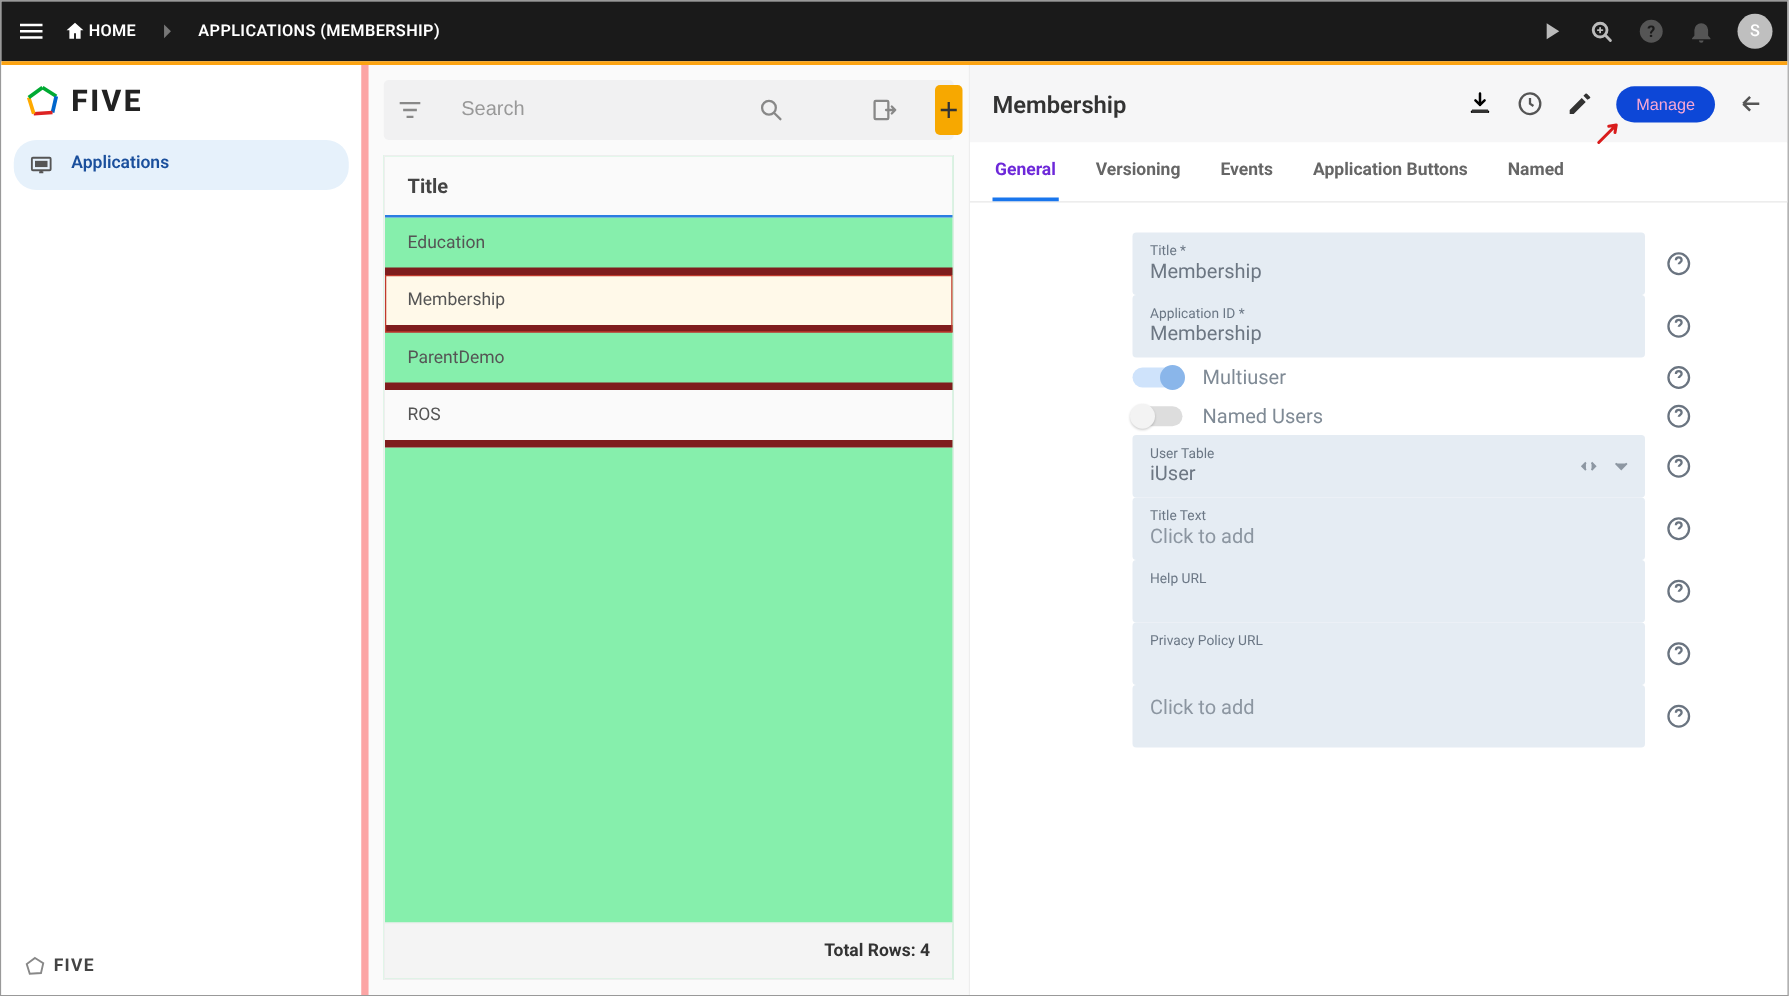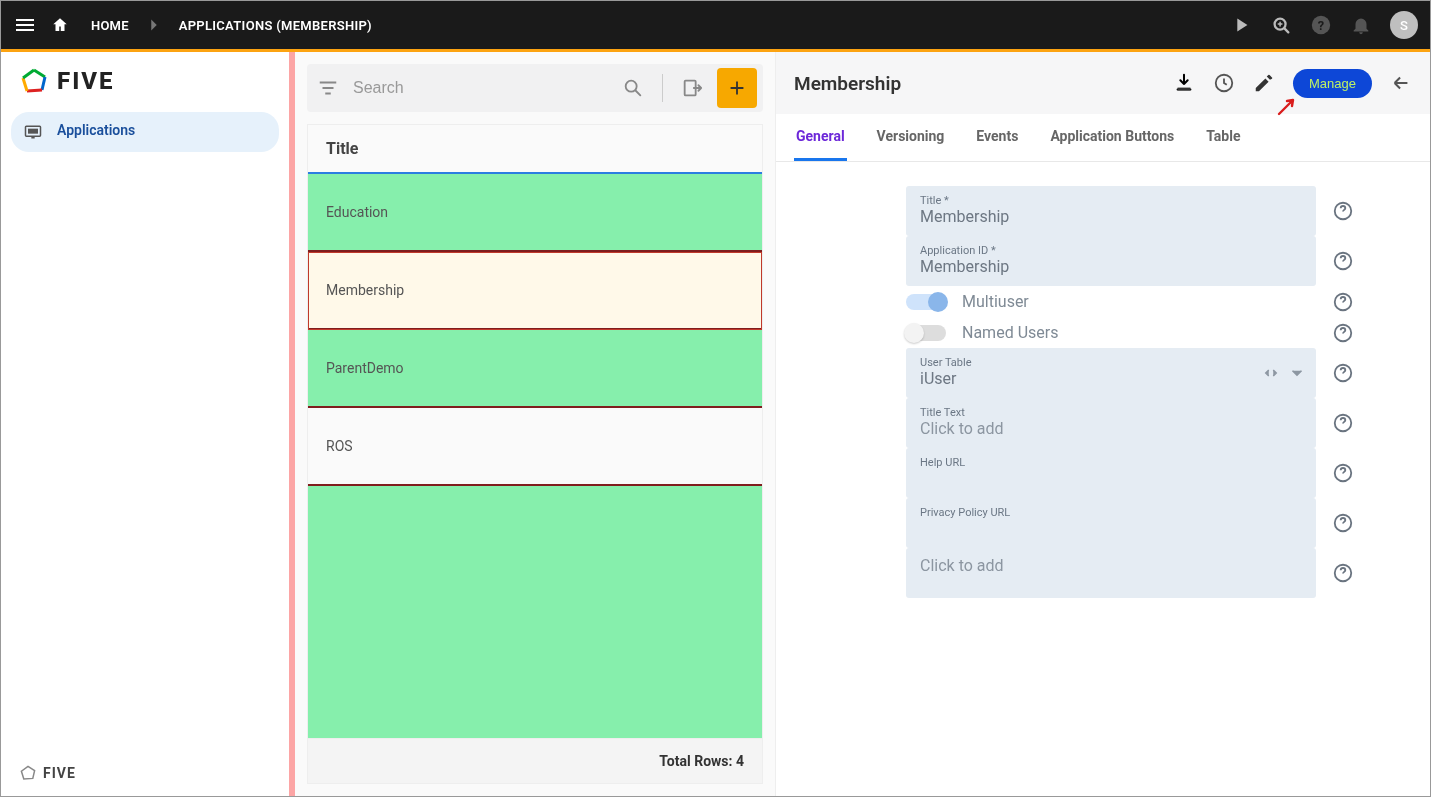--- a/index.html
+++ b/index.html
@@ -3,62 +3,62 @@
 <meta charset="utf-8">
 <style>
   * { box-sizing: border-box; margin: 0; padding: 0; }
   html, body { height: 100%; font-family: -apple-system, BlinkMacSystemFont, "Segoe UI", Roboto, Arial, sans-serif; color: #333; }
   body { display: flex; flex-direction: column; overflow: hidden; border:1px solid #999;}
 
   
   .topbar { height: 48px; background: #1a1a1a; color: #fff; display: flex; align-items: center; padding: 0 12px; }
   .topbar .left { display: flex; align-items: center; gap: 14px; }
   .tb-icon { width: 24px; height: 24px; fill: #fff; cursor: pointer; }
-  .home { display: flex; align-items: center; gap: 22px; font-weight: 600; font-size: 13px; letter-spacing: .2px; cursor: pointer;}
+  .home { display: flex; align-items: center; gap: 2px; font-weight: 600; font-size: 13px; letter-spacing: .2px; cursor: pointer;}
   .chev { fill:#777; width:22px; height:22px;}
   .crumb { font-weight:600; font-size:13px; letter-spacing:.3px;}
   .topbar .right { margin-left:auto; display:flex; align-items:center; gap:18px; }
   .topbar .right .icon { width:22px; height:22px; fill:#bbb; cursor:pointer;}
   .avatar { width:28px; height:28px; border-radius:50%; background:#bfbfbf; color:#fff; display:flex; align-items:center; justify-content:center; font-size:13px; font-weight:500; cursor:pointer;}
   .accent-line{ height:3px; background:#fca311;}
 
   .main { flex:1; display:flex; min-height:0;}
 
   
   .sidebar { width:294px; background:#fff; border-right:6px solid #fca5a5; display:flex; flex-direction:column;}
   .logo { padding:14px 18px 10px; display:flex; align-items:center; gap:8px; font-weight:800; font-size:24px; letter-spacing:2px; color:#222;}
   .logo .mark { position:relative; width:30px; height:30px;}
   .nav { padding: 6px 10px;}
   .nav-item { display:flex; align-items:flex-start; gap:14px; padding:10px 12px; border-radius:18px; background:#e6f1fb; color:#1a4f9c; font-weight:600; font-size:14px; cursor:pointer;}
   .nav-item svg { width:20px; height:20px; fill:#555;}
   .foot-logo { margin-top:auto; padding:14px 18px; color:#444; font-weight:700; font-size:14px; letter-spacing:1px; display:flex; align-items:center; gap:6px;}
 
   
   .list-wrap{ width:480px; padding:12px; background:#fafafa; display:flex; flex-direction:column; min-height:0;}
-  .search-row { display:flex; align-items:center; gap:8px; background:#f1f1f2; border-radius:4px; padding:0 4px; height:48px;}
+  .search-row { display:flex; align-items:center; gap:24px; background:#f1f1f2; border-radius:4px; padding:0 4px; height:48px;}
   .filter-icn, .search-icn, .import-icn { width:22px; height:22px; fill:#888; flex:none; margin:0 6px; cursor:pointer;}
   .search-input { flex:1; border:none; background:transparent; font-size:16px; color:#444; outline:none;}
   .search-input::placeholder{color:#999;}
   .divider{ width:1px; height:28px; background:#ccc; margin:0 4px;}
   .add-btn { width:40px; height:40px; border-radius:4px; background:#f7a800; display:flex; align-items:center; justify-content:center; cursor:pointer; margin-right:2px;}
   .add-btn svg{ width:22px; height:22px; fill:#333;}
   .table { margin-top:12px; background:#86efac; border:1px solid #eee; flex:1; display:flex; flex-direction:column; min-height:0;}
   .thead { padding:14px 18px; font-weight:700; color:#444; border-bottom:2px solid #2b7de1; background:#fafafa;}
-  .tr { padding:30px 18px; color:#555; font-size:14px; border-bottom:2px solid #7f1d1d; cursor:pointer;}
+  .tr { padding:12px 18px; color:#555; font-size:14px; border-bottom:6px solid #7f1d1d; cursor:pointer;}
   .tr.sel { background:#fff9e9; outline:1.5px solid #c0392b; outline-offset:-1px;}
   .tr.alt { background:#fafafa;}
   .tfooter{ margin-top:auto; padding:14px 18px; font-weight:700; font-size:14px; text-align:right; color:#333; border-top:1px solid #eee; background:#f4f4f4;}
 
   
   .detail { flex:1; display:flex; flex-direction:column; border-left:1px solid #eee; min-height:0;}
   .dhead { display:flex; align-items:center; height:62px; padding:0 18px; gap:18px; background:#f6f6f7;}
   .dtitle{ font-size:19px; font-weight:600;}
   .dhead .spacer{ flex:1;}
   .dicon { width:22px; height:22px; fill:#333; cursor:pointer;}
-  .manage-btn { background:#0d47d7; color:#bef264; border:none; border-radius:18px; padding:7px 16px; font-size:13px; font-weight:500; cursor:pointer; position:relative;}
+  .manage-btn { background:#0d47d7; color:#f9a8d4; border:none; border-radius:18px; padding:7px 16px; font-size:13px; font-weight:500; cursor:pointer; position:relative;}
   .arrow-ann { position:absolute; left:-18px; bottom:-20px; width:24px; height:24px; }
   .arrow-ann svg{fill:#d91c1c;}
   
   .tabs { display:flex; gap:28px; padding:0 18px; border-bottom:1px solid #e8e8e8; background:#fff;}
   .tab { padding:14px 2px; font-weight:700; font-size:14px; color:#666; cursor:pointer; border-bottom:3px solid transparent;}
   .tab.active{ color:#6d28d9; border-bottom-color:#1976ed;}
 
   .form { flex:1; overflow:auto; padding:24px 30px 24px 130px;}
   .row { display:flex; align-items:center; gap:16px; margin-bottom:0;}
   .field { flex:0 0 410px; background:#e5ecf3; border-radius:3px; padding:8px 14px 8px; position:relative;}
@@ -212,21 +212,21 @@
       <svg class="dicon" viewBox="0 0 24 24" style="fill:none;stroke:#555;stroke-width:2.2">
           <path d="M19 12H5m0 0l6-6m-6 6l6 6"></path>
         </svg>
     </div>
 
     <div class="tabs">
       <div class="tab active">General</div>
       <div class="tab">Versioning</div>
       <div class="tab">Events</div>
       <div class="tab">Application Buttons</div>
-      <div class="tab">Table</div>
+      <div class="tab">Named</div>
     </div>
 
     <div class="form">
       <div class="row">
         <div class="field tall">
           <div class="flabel">Title *</div>
           <div class="fval">Membership</div>
         </div>
         <svg class="help" viewBox="0 0 24 24">
             <circle cx="12" cy="12" r="9"></circle>

